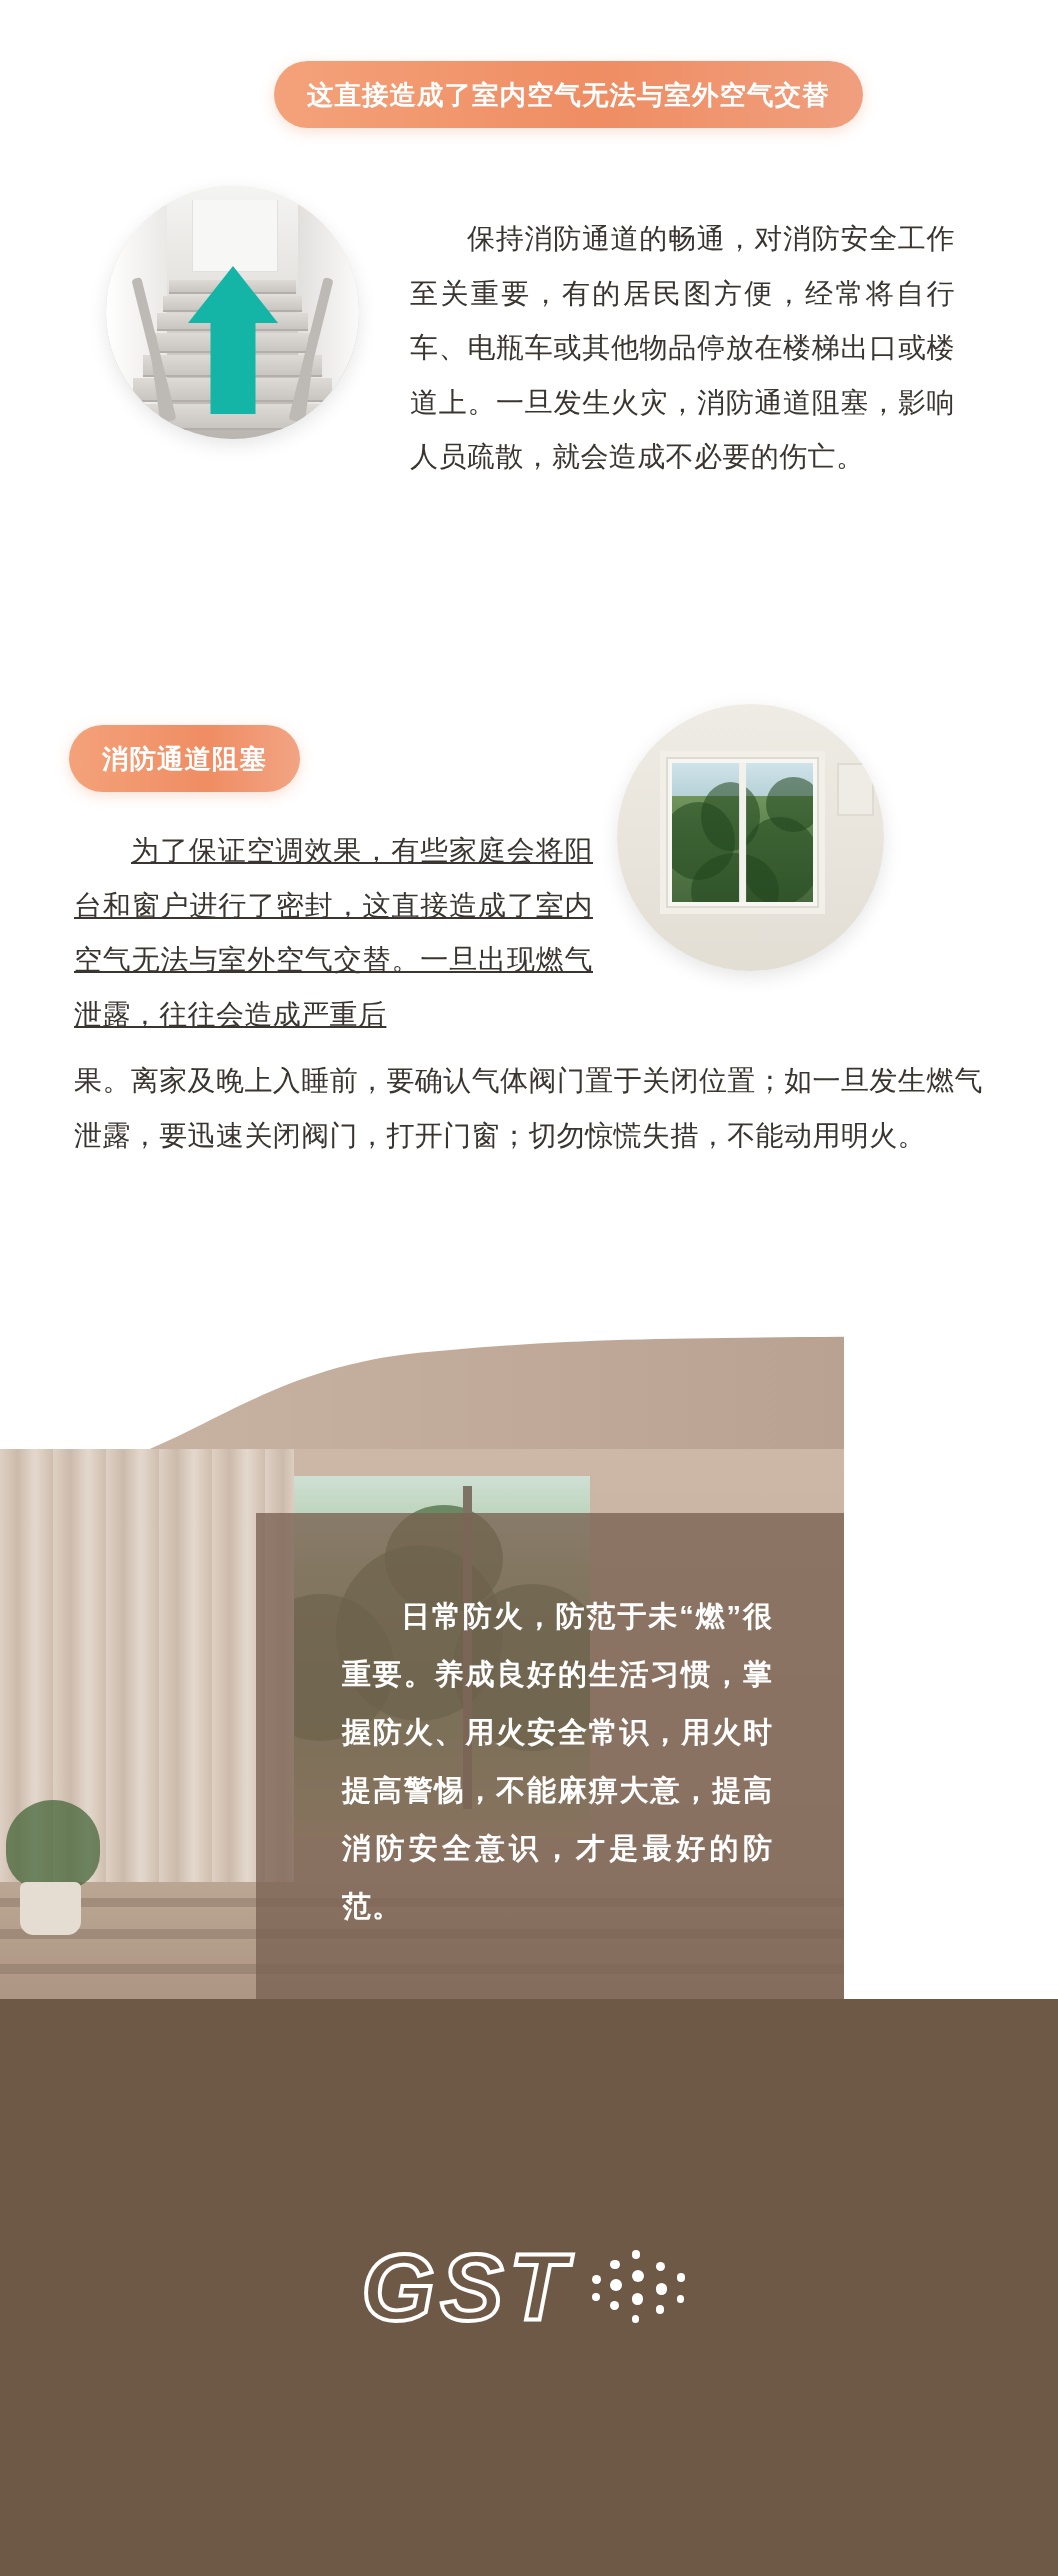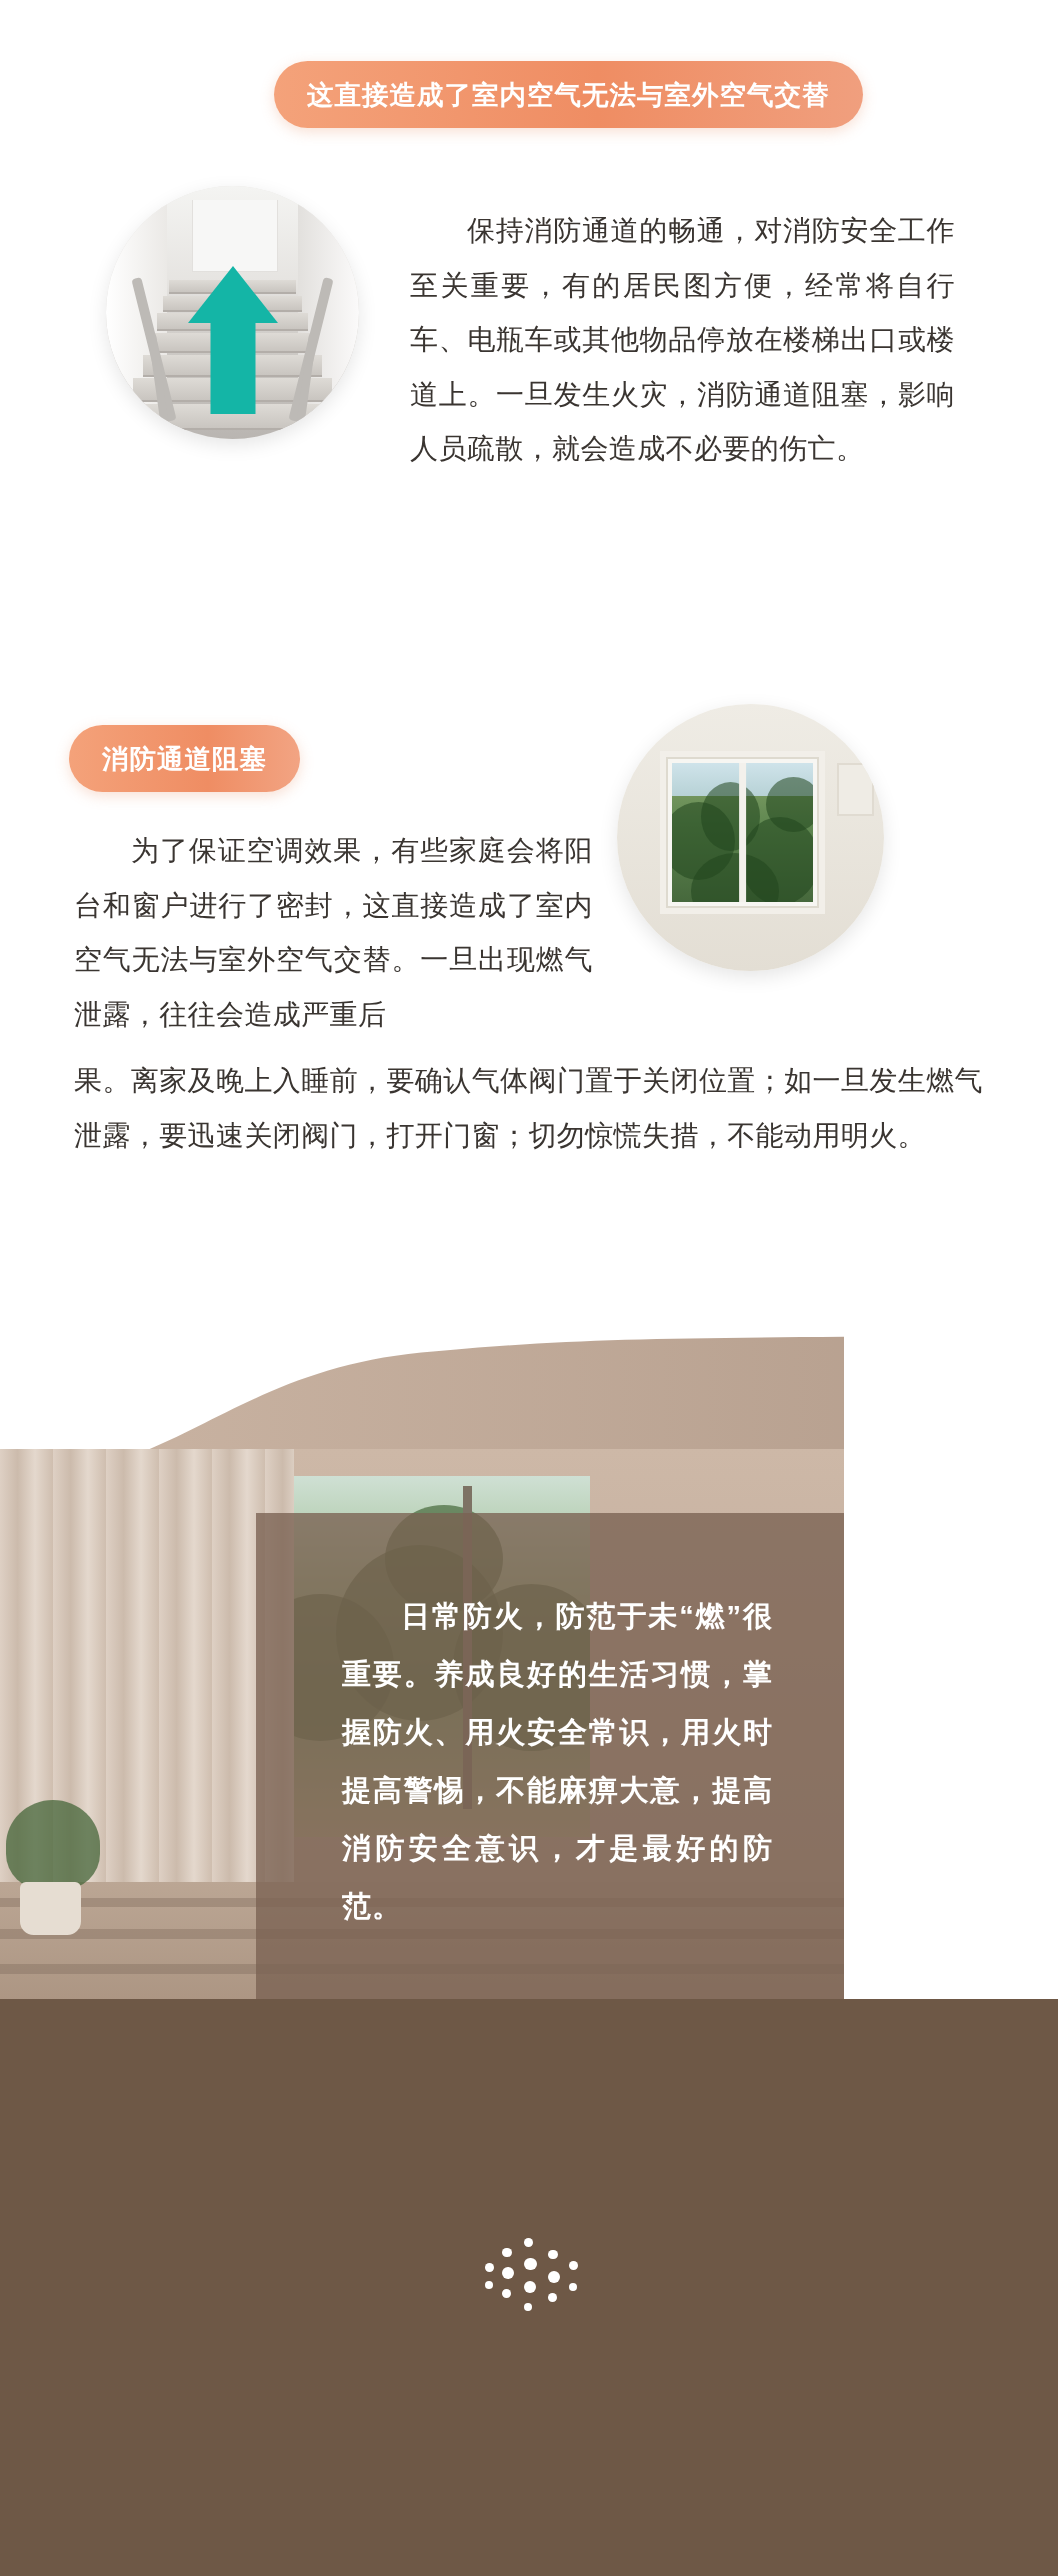--- a/index.html
+++ b/index.html
@@ -131,21 +131,21 @@
   }
 
   .body-text {
     font-size: 28px;
     line-height: 1.95;
     color: #3a3531;
     letter-spacing: 0.4px;
   }
   .text-1 {
     position: absolute;
-    top: 176px;
+    top: 184px;
     left: 410px;
     width: 545px;
     text-align: justify;
     text-indent: 57px;
   }
 
   
   .circ2 {
     top: 704px;
     left: 617px;
@@ -192,20 +192,21 @@
     background: #efece5; border: 2px solid #e0dbd1;
   }
 
   .text-2a {
     position: absolute;
     top: 796px;
     left: 74px;
     width: 519px;
     text-align: justify;
     text-indent: 57px;
+    text-decoration: underline;
   }
   .text-2b {
     position: absolute;
     top: 1026px;
     left: 74px;
     width: 909px;
     text-align: justify;
   }
 
   
@@ -429,20 +430,21 @@
       <div class="room-plant-pot"></div>
     </div>
 
     <div class="brown-panel"></div>
 
     <p class="text-3">日常防火，防范于未“燃”很重要。养成良好的生活习惯，掌握防火、用火安全常识，用火时提高警惕，不能麻痹大意，提高消防安全意识，才是最好的防范。</p>
   </div>
 
   <div class="footer">
     <div class="logo-wrap">
+      <span class="logo-text">GST</span>
       <span class="logo-dots">
         <span class="dot" style="left:3.9px;  top:29px; width:8.8px;  height:8.8px;"></span>
         <span class="dot" style="left:3.9px;  top:47px; width:7.8px;  height:7.8px;"></span>
         <span class="dot" style="left:21.6px; top:13.7px; width:9.8px; height:9.8px;"></span>
         <span class="dot" style="left:21.6px; top:33px; width:11.8px; height:11.8px;"></span>
         <span class="dot" style="left:21.6px; top:55px; width:8.8px;  height:8.8px;"></span>
         <span class="dot" style="left:43px; top:3.9px;  width:8.8px;  height:8.8px;"></span>
         <span class="dot" style="left:43px; top:23.5px; width:12.7px; height:12.7px;"></span>
         <span class="dot" style="left:43px; top:47px; width:11.8px; height:11.8px;"></span>
         <span class="dot" style="left:43px; top:69px; width:7.8px;  height:7.8px;"></span>

